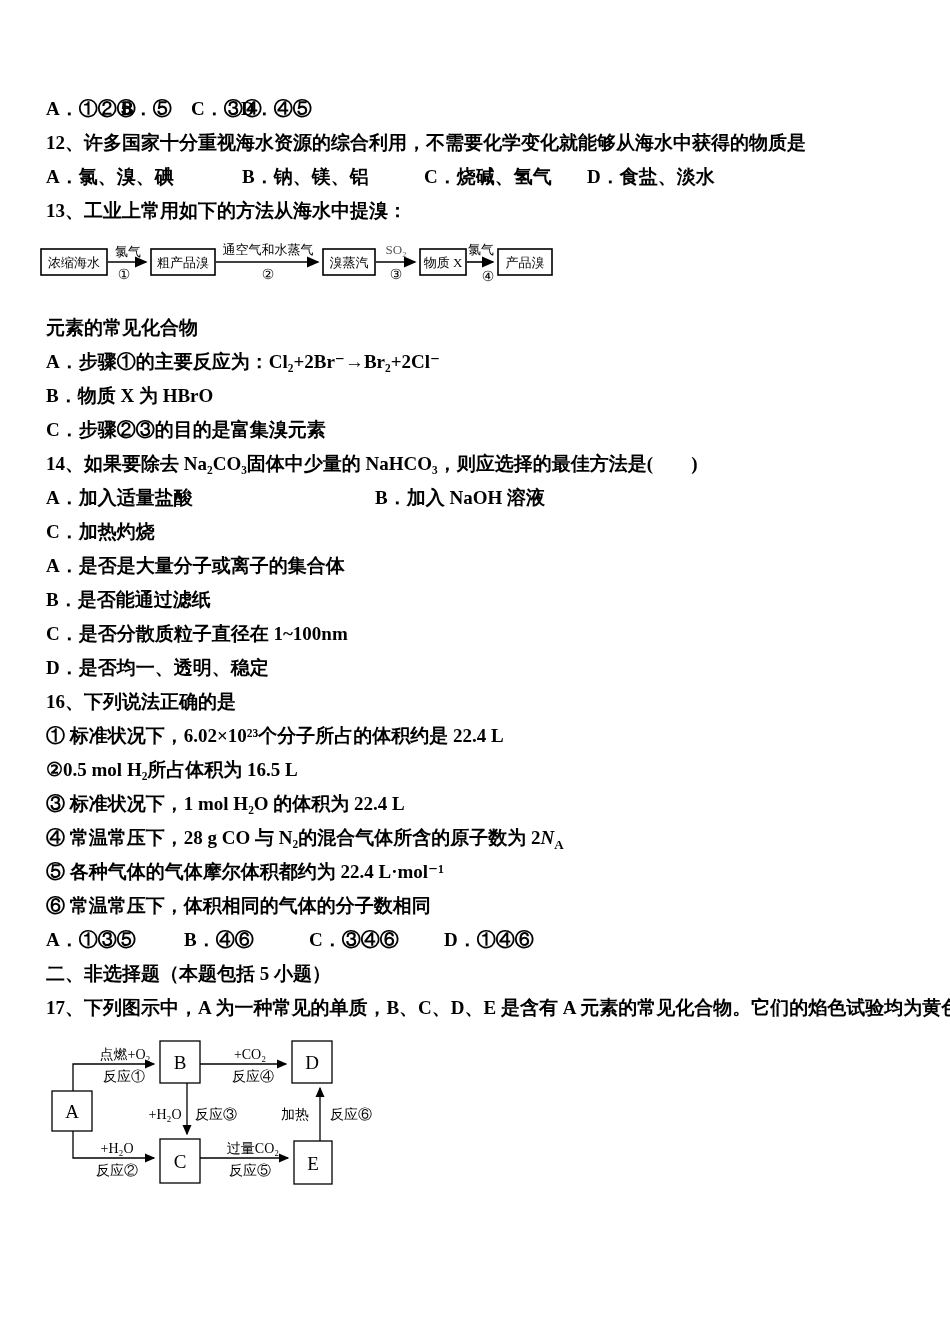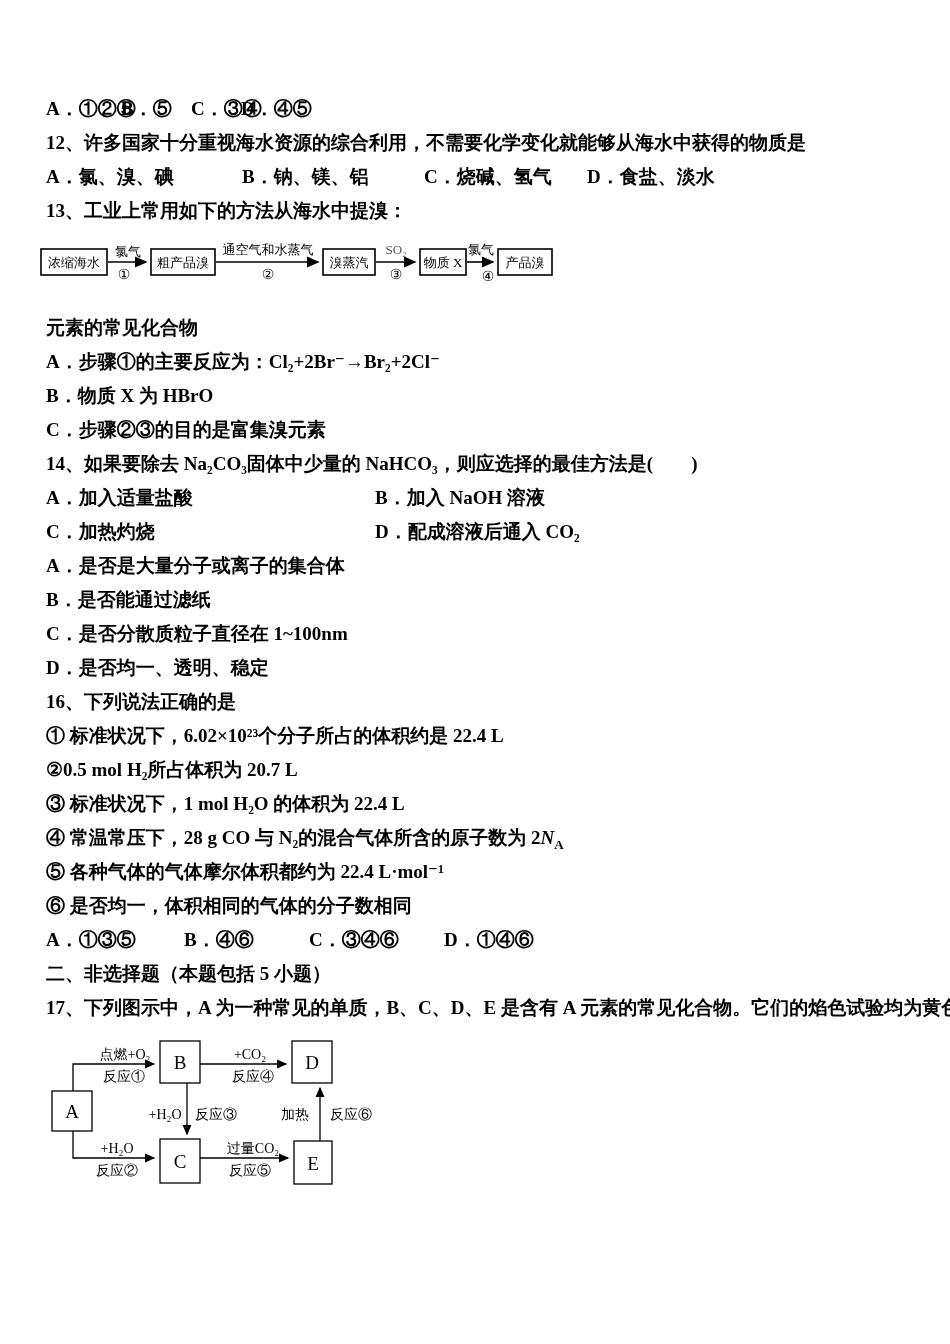--- a/index.html
+++ b/index.html
@@ -89,35 +89,34 @@
   <div class="line b">B．物质 X 为 HBrO</div>
   <div class="line b">C．步骤②③的目的是富集溴元素</div>
 
   <div class="line"><span class="num">14、</span><span class="b">如果要除去 Na₂CO₃固体中少量的 NaHCO₃，则应选择的最佳方法是(　　)</span></div>
   <div class="line row b">
     <span style="left:0">A．加入适量盐酸</span>
     <span style="left:329px">B．加入 NaOH 溶液</span>
   </div>
   <div class="line row b">
     <span style="left:0">C．加热灼烧</span>
-    <span style="left:329px">D．配成溶液后通入 CO₂</span>
   </div>
 
   <div class="line b">A．是否是大量分子或离子的集合体</div>
   <div class="line b">B．是否能通过滤纸</div>
   <div class="line b">C．是否分散质粒子直径在 1~100nm</div>
   <div class="line b">D．是否均一、透明、稳定</div>
 
   <div class="line"><span class="num">16、</span><span class="b">下列说法正确的是</span></div>
   <div class="line b">① 标准状况下，6.02×10²³个分子所占的体积约是 22.4 L</div>
-  <div class="line b">②0.5 mol H₂所占体积为 20.7 L</div>
+  <div class="line b">②0.5 mol H₂所占体积为 16.5 L</div>
   <div class="line b">③ 标准状况下，1 mol H₂O 的体积为 22.4 L</div>
   <div class="line b"><span>④ 常温常压下，28 g CO 与 N₂的混合气体所含的原子数为 2</span><i class="chem">N</i><sub>A</sub></div>
   <div class="line b">⑤ 各种气体的气体摩尔体积都约为 22.4 L·mol⁻¹</div>
-  <div class="line b">⑥ 是否均一，体积相同的气体的分子数相同</div>
+  <div class="line b">⑥ 常温常压下，体积相同的气体的分子数相同</div>
   <div class="line row b">
     <span style="left:0">A．①③⑤</span>
     <span style="left:138px">B．④⑥</span>
     <span style="left:263px">C．③④⑥</span>
     <span style="left:398px">D．①④⑥</span>
   </div>
 
   <div class="line b">二、非选择题（本题包括 5 小题）</div>
 
   <div class="line"><span class="num">17、</span><span class="b">下列图示中，A 为一种常见的单质，B、C、D、E 是含有 A 元素的常见化合物。它们的焰色试验均为黄色。</span></div>

